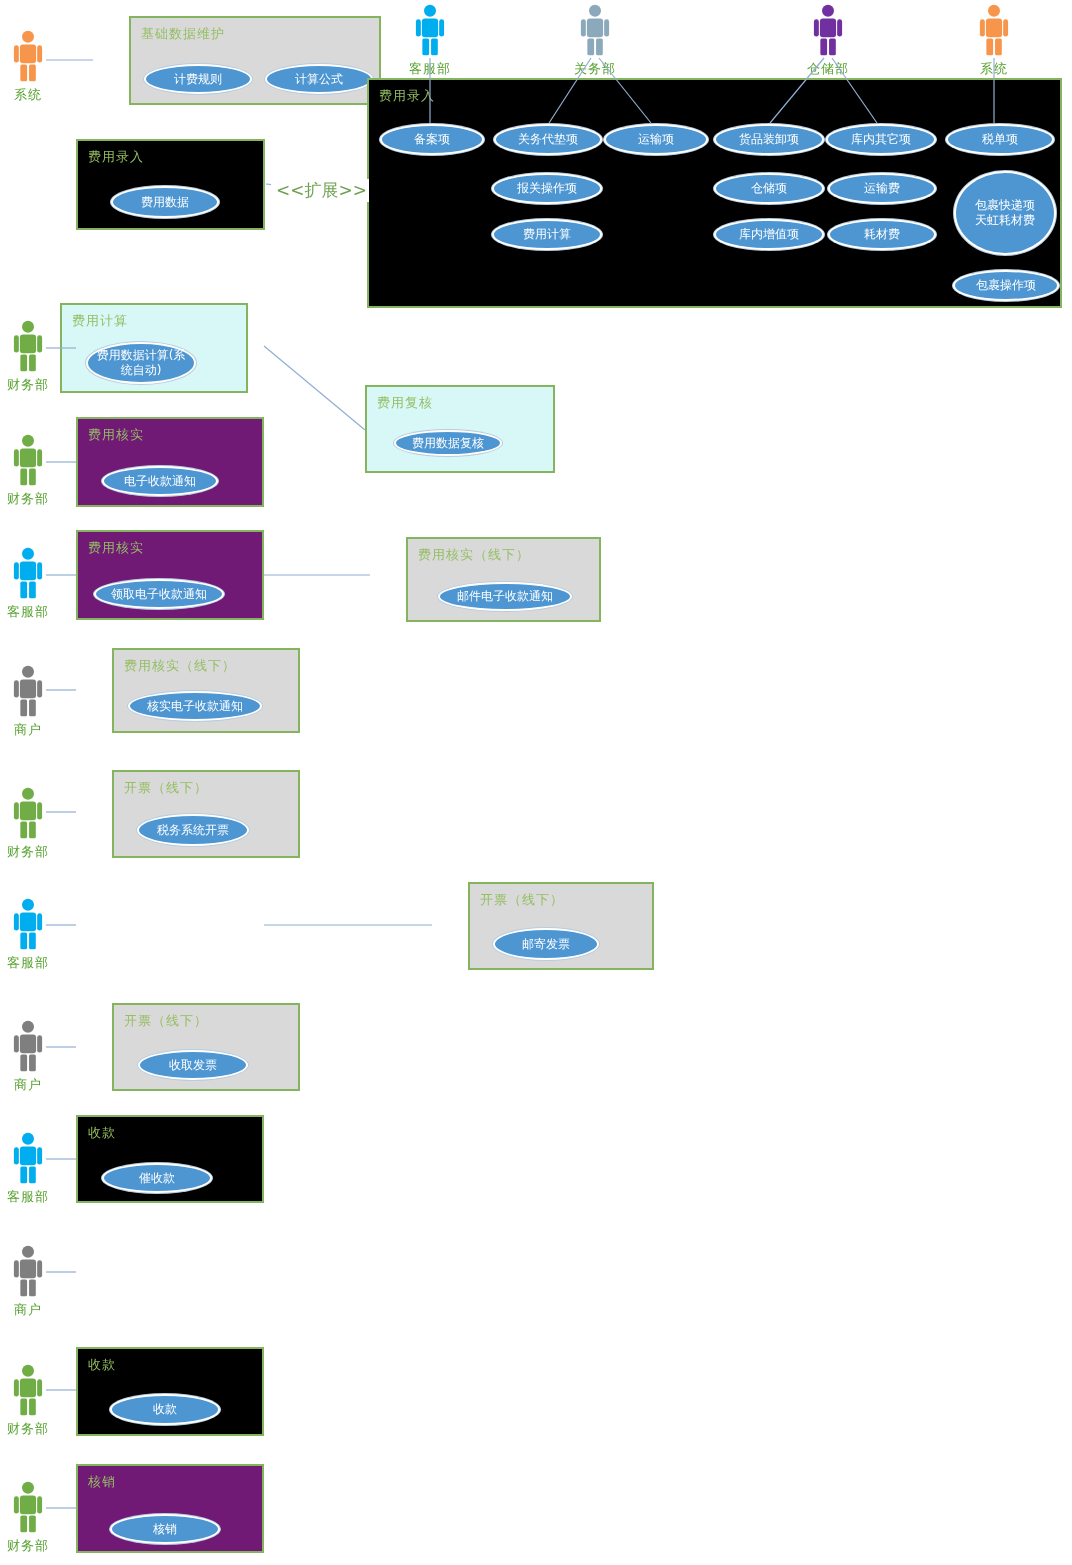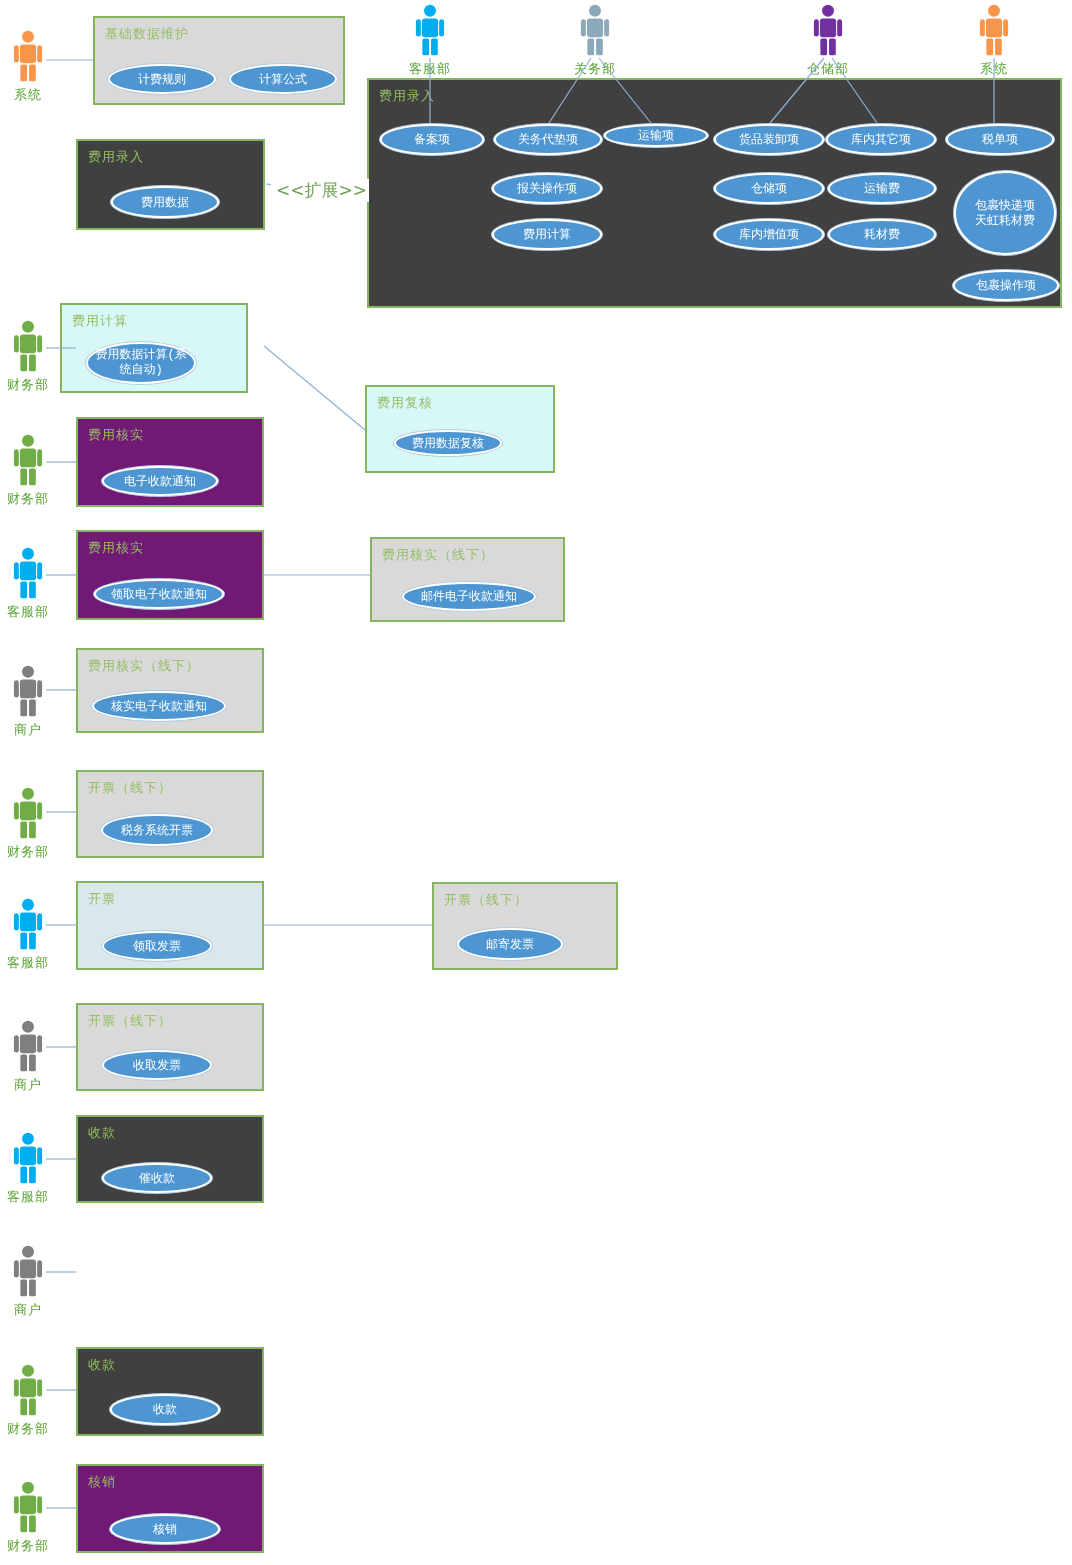--- a/index.html
+++ b/index.html
@@ -1,31 +1,31 @@
 <!DOCTYPE html>
 <html><head>
 <meta charset="utf-8">
 <style>
   html,body{margin:0;padding:0;background:#fff;}
   #canvas{position:relative;width:1072px;height:1565px;background:#fff;overflow:hidden;
           font-family:"DejaVu Sans",sans-serif;}
   .box{position:absolute;border:2px solid #84B45D;box-sizing:border-box;}
-  .fill-peach{background:#404040;}
-  .fill-gray{background:#D9D9D9;}
+  .fill-peach{background:#000000;}
+  .fill-gray{background:#D9D9D9;margin-left:36px;}
   .fill-cyan{background:#D8F7F7;}
   .fill-lgreen{background:#701a75;}
   .fill-pblue{background:#DAE8EE;}
   .box-title{position:absolute;left:10px;top:7px;color:#94BE62;font-size:13px;
              letter-spacing:1px;white-space:nowrap;}
   .uc{position:absolute;background:#4D96D2;border:2px solid #fff;border-radius:50%;
       display:flex;flex-direction:column;align-items:center;justify-content:center;
       text-align:center;color:#fff;font-size:12px;line-height:1.25;box-sizing:border-box;
       box-shadow:0 0 0 1px #B9CCDE;}
   .uc span{display:block;}
-  .uc-2line span{width:98px;font-family:Liberation Mono, monospace;}
+  .uc-2line span{width:98px;}
   .actor{position:absolute;width:44px;display:flex;flex-direction:column;
          align-items:center;gap:2px;}
   .actor svg{width:36px;height:56px;display:block;}
   .actor-label{font-size:13px;color:#56A22F;white-space:nowrap;letter-spacing:1px;}
   .wires{position:absolute;left:0;top:0;width:1072px;height:1565px;
          pointer-events:none;z-index:5;}
   .extend-label{position:absolute;left:274px;top:179px;font-size:17px;color:#6FA051;
                 background:#fff;padding:0 2px;z-index:6;white-space:nowrap;}
   .hidden-defs{position:absolute;width:0;height:0;overflow:hidden;}
 </style>
@@ -100,21 +100,21 @@
 
   <div class="box fill-peach" style="left:367px;top:78px;width:695px;height:230px">
     <div class="box-title">费用录入</div>
 
     <div class="uc" style="left:11px;top:44px;width:104px;height:31px">
       <span>备案项</span>
       </div>
     <div class="uc" style="left:125px;top:44px;width:108px;height:31px">
       <span>关务代垫项</span>
       </div>
-    <div class="uc" style="left:235px;top:44px;width:104px;height:23px">
+    <div class="uc" style="left:235px;top:44px;width:104px;height:31px">
       <span>运输项</span>
       </div>
     <div class="uc" style="left:345px;top:44px;width:110px;height:31px">
       <span>货品装卸项</span>
       </div>
     <div class="uc" style="left:457px;top:44px;width:110px;height:31px">
       <span>库内其它项</span>
       </div>
     <div class="uc" style="left:577px;top:44px;width:108px;height:31px">
       <span>税单项</span>
@@ -224,26 +224,20 @@
     <div class="uc" style="left:23px;top:42px;width:112px;height:32px">
       <span>税务系统开票</span>
       </div>
   </div>
 
   <div class="actor" style="left:6px;top:896px">
     <svg viewBox="0 0 24 34" fill="#00AEEF">
         <use href="#person"></use>
       </svg>
     <div class="actor-label">客服部</div>
-  </div>
-  <div class="box fill-pblue" style="left:76px;top:881px;width:188px;height:89px">
-    <div class="box-title">开票</div>
-    <div class="uc" style="left:24px;top:48px;width:110px;height:30px">
-      <span>领取发票</span>
-      </div>
   </div>
   <div class="box fill-gray" style="left:432px;top:882px;width:186px;height:88px">
     <div class="box-title">开票（线下）</div>
     <div class="uc" style="left:23px;top:44px;width:106px;height:32px">
       <span>邮寄发票</span>
       </div>
   </div>
 
   <div class="actor" style="left:6px;top:1018px">
     <svg viewBox="0 0 24 34" fill="#7F7F7F">

